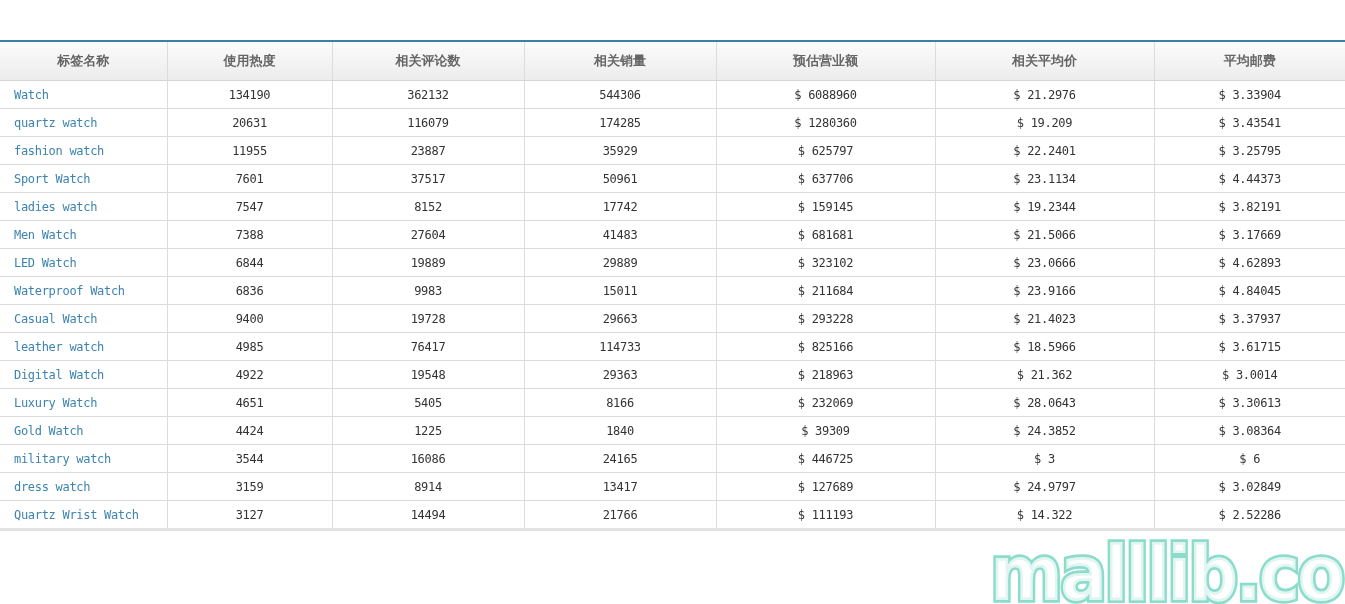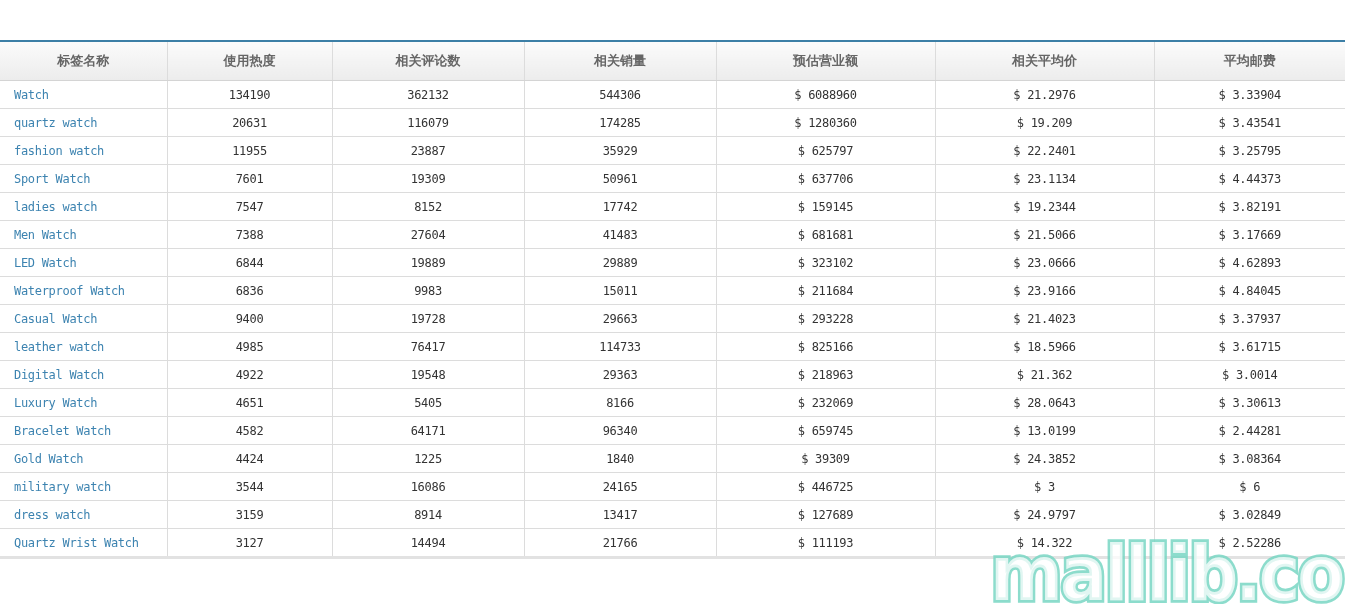--- a/index.html
+++ b/index.html
@@ -87,21 +87,21 @@
           <td>11955</td>
           <td>23887</td>
           <td>35929</td>
           <td>$ 625797</td>
           <td>$ 22.2401</td>
           <td>$ 3.25795</td>
         </tr>
         <tr>
           <td class="name"><a>Sport Watch</a></td>
           <td>7601</td>
-          <td>19309</td>
+          <td>37517</td>
           <td>50961</td>
           <td>$ 637706</td>
           <td>$ 23.1134</td>
           <td>$ 4.44373</td>
         </tr>
         <tr>
           <td class="name"><a>ladies watch</a></td>
           <td>7547</td>
           <td>8152</td>
           <td>17742</td>
@@ -166,29 +166,20 @@
         <tr>
           <td class="name"><a>Luxury Watch</a></td>
           <td>4651</td>
           <td>5405</td>
           <td>8166</td>
           <td>$ 232069</td>
           <td>$ 28.0643</td>
           <td>$ 3.30613</td>
         </tr>
         <tr>
-          <td class="name"><a>Bracelet Watch</a></td>
-          <td>4582</td>
-          <td>64171</td>
-          <td>96340</td>
-          <td>$ 659745</td>
-          <td>$ 13.0199</td>
-          <td>$ 2.44281</td>
-        </tr>
-        <tr>
           <td class="name"><a>Gold Watch</a></td>
           <td>4424</td>
           <td>1225</td>
           <td>1840</td>
           <td>$ 39309</td>
           <td>$ 24.3852</td>
           <td>$ 3.08364</td>
         </tr>
         <tr>
           <td class="name"><a>military watch</a></td>

